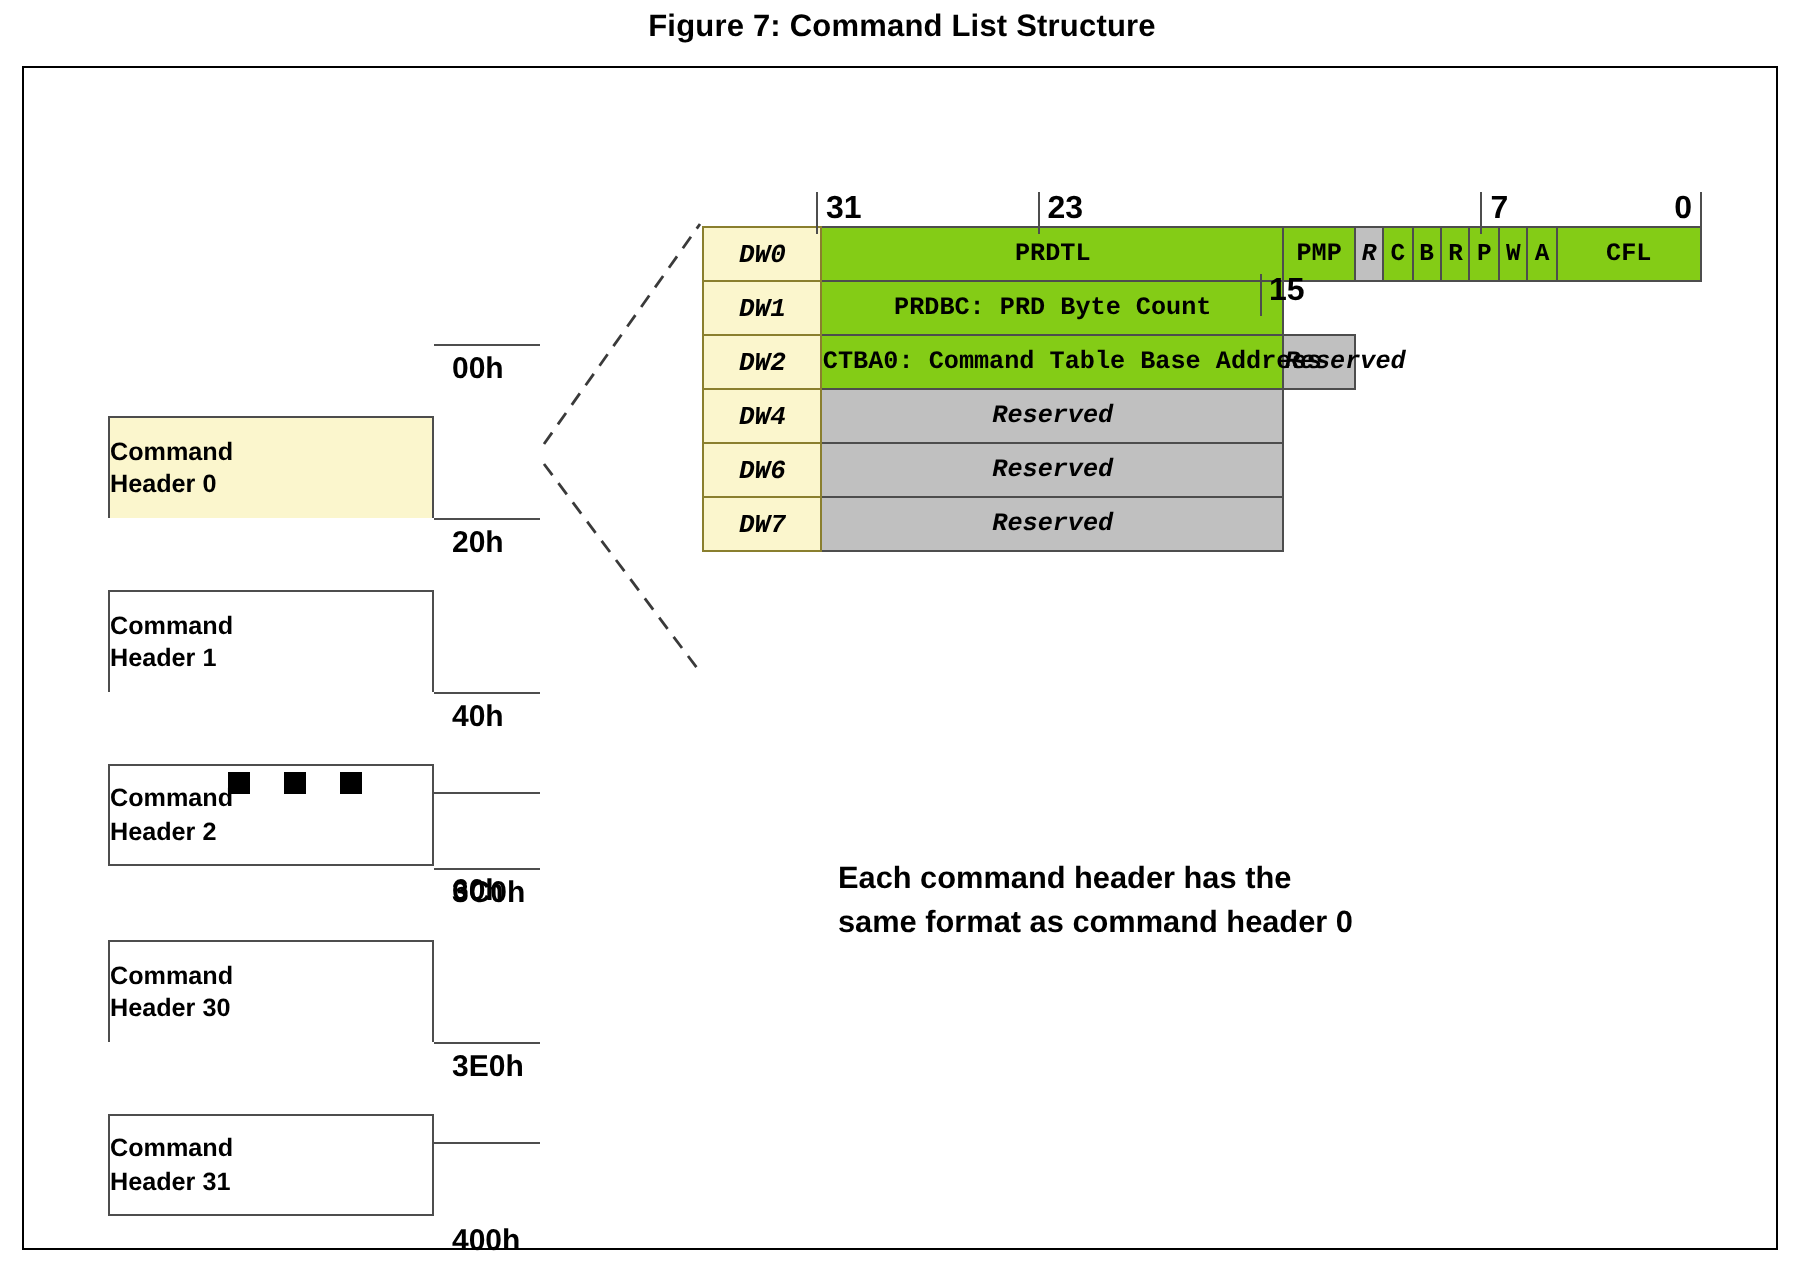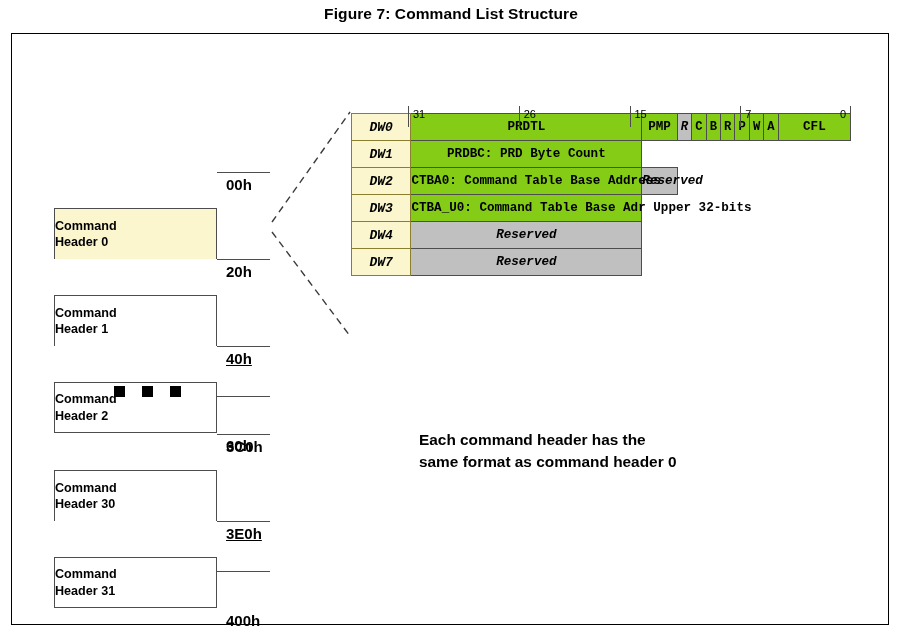--- a/index.html
+++ b/index.html
@@ -87,21 +87,20 @@
   .cl-offcell {
     height: 51px;
     box-sizing: border-box;
     border-top: 1.4px solid #4d4d4d;
     padding: 3px 0 0 9px;
     font-size: 15px;
     font-weight: bold;
   }
   .cl-offcell.last {
     border-bottom: 1.4px solid #4d4d4d;
-    text-decoration: underline;
   }
   .cl-offcell.tail {
     height: auto;
     border-top: none;
     border-bottom: none;
     padding-top: 4px;
   }
   .col-block { width: 163px; }
   .col-off   { width: 53px; }
 
@@ -151,26 +150,26 @@
 
   
   #bit-ruler {
     position: relative;
     height: 21px;
     margin-left: 57px;
     width: 443px;
   }
   .tick {
     position: absolute;
-    top: 14px;
+    top: 4px;
     height: 21px;
     border-left: 1.4px solid #4d4d4d;
     padding-left: 4px;
-    font-size: 11px;
-    font-weight: normal;
+    font-size: 16px;
+    font-weight: bold;
     line-height: 17px;
     box-sizing: border-box;
   }
   .tick.right-end {
     border-left: none;
     border-right: 1.4px solid #4d4d4d;
     padding-left: 0;
     padding-right: 4px;
     text-align: right;
   }
@@ -319,22 +318,22 @@
 </div>
 
 <div id="caption">
   <div>Each command header has the</div>
   <div>same format as command header 0</div>
 </div>
 
 <div id="register-area">
   <div id="bit-ruler">
       <div class="tick" style="left: 0px;">31</div>
-      <div class="tick" style="left: 110.75px;">26</div>
-      <div class="tick" style="left: 221.5px;">15</div>
+      <div class="tick" style="left: 110.75px;">23</div>
+      <div class="tick" style="left: 221.5px; margin-top: 41px;">15</div>
       <div class="tick" style="left: 332.25px;">7</div>
       <div class="tick right-end" style="right: 0px;">0</div>
     </div>
   <table class="reg-table">
     <tbody id="reg-body">
         <tr>
           <td class="dwlabel">DW0</td>
           <td title="bits 31:16" style="width: 221.5px;">PRDTL</td>
           <td title="bits 15:12" style="width: 34px;">PMP</td>
           <td class="shaded reserved-ital bit1" title="bits 11" style="width: 13.8438px;">R</td>
@@ -349,26 +348,26 @@
         <tr>
           <td class="dwlabel">DW1</td>
           <td title="bits 31:0" style="width: 443px; margin-left: 12px;">PRDBC: PRD Byte Count</td>
         </tr>
         <tr>
           <td class="dwlabel">DW2</td>
           <td title="bits 31:7" style="width: 346.094px;">CTBA0: Command Table Base Address</td>
           <td class="shaded reserved-ital" title="bits 6:0" style="width: 96.9062px;">Reserved</td>
         </tr>
         <tr>
-          <td class="dwlabel">DW3</td>
-          <td title="bits 31:0" style="width: 443px;">CTBA_U0: Command Table Base Adr Upper 32-bits</td>
-        </tr>
-        <tr>
           <td class="dwlabel">DW4</td>
           <td class="shaded reserved-ital" title="bits 31:0" style="width: 443px;">Reserved</td>
         </tr>
         <tr>
+          <td class="dwlabel">DW6</td>
+          <td class="shaded reserved-ital" title="bits 31:0" style="width: 443px;">Reserved</td>
+        </tr>
+        <tr>
           <td class="dwlabel">DW7</td>
           <td class="shaded reserved-ital" title="bits 31:0" style="width: 443px;">Reserved</td>
         </tr>
       </tbody>
   </table>
 </div>
 
 </body></html>

